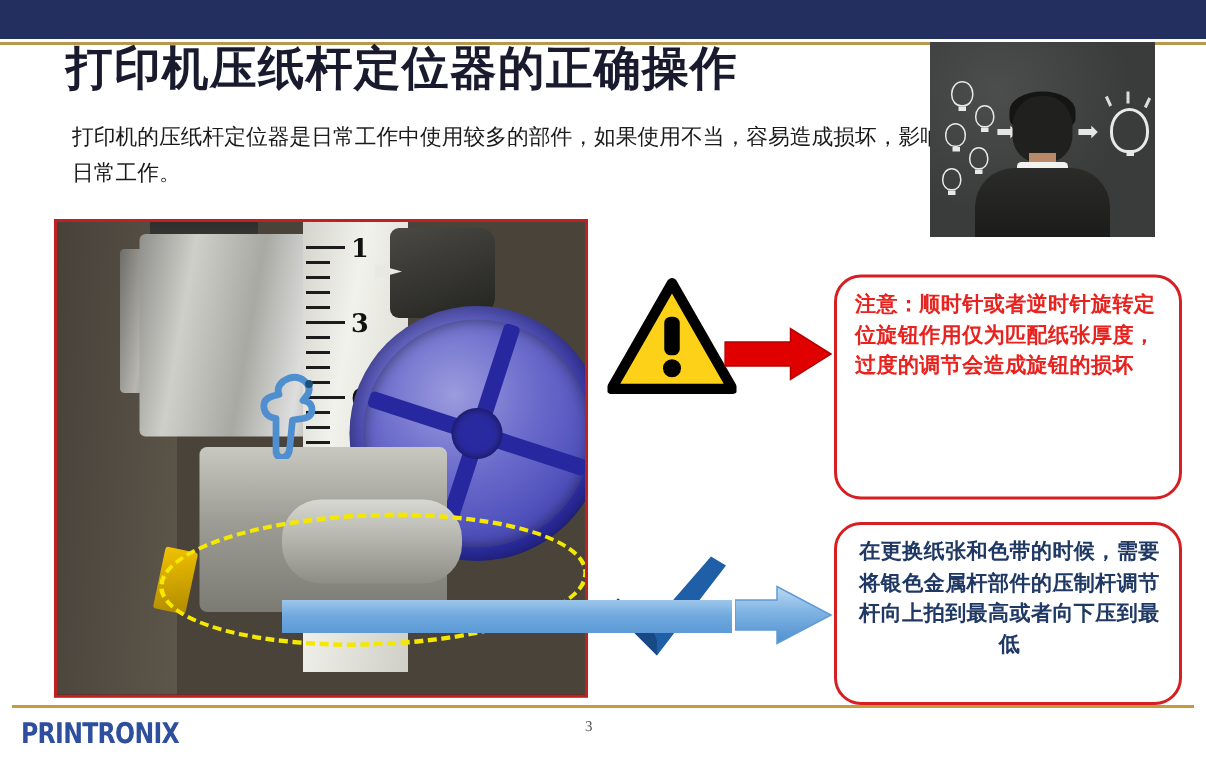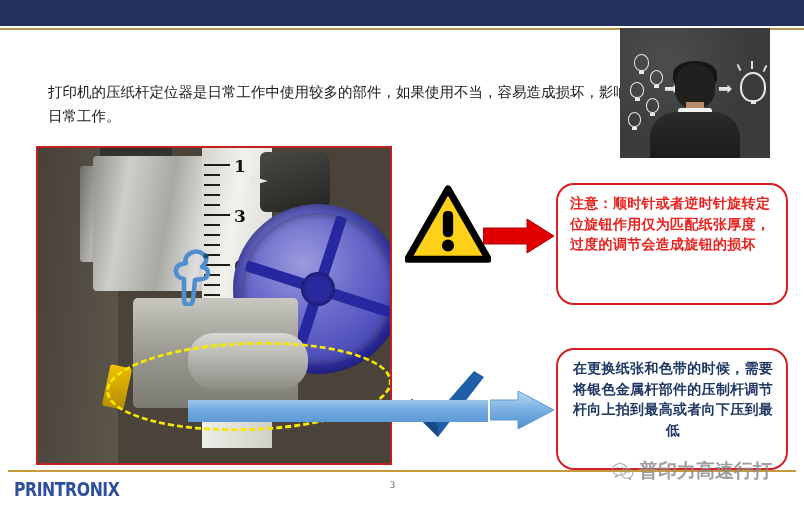--- a/index.html
+++ b/index.html
@@ -98,21 +98,21 @@
   .check-icon{position:absolute;left:400px;top:365px;width:90px;height:80px;}
 
   .red-arrow{position:absolute;left:483px;top:218px;width:72px;height:36px;}
   .blue-arrow-tail{position:absolute;left:188px;top:400px;width:300px;height:22px;
         background:linear-gradient(180deg,#9ec6ea 0%,#6ea8dd 50%,#5d9ad6 100%);}
   .blue-arrow2{position:absolute;left:490px;top:390px;width:66px;height:40px;}
 
   
   .callout{position:absolute;border:2px solid #d61f22;border-radius:18px;background:#fff;
         padding:8px 10px 8px 12px;box-sizing:border-box;}
-  .callout-red{left:556px;top:183px;width:232px;height:122px;}
+  .callout-red{left:556px;top:183px;width:232px;height:150px;}
   .callout-blue{left:556px;top:348px;width:232px;height:122px;}
   .callout p{margin:0;font-family:"DejaVu Serif","Liberation Serif",serif;
         font-size:14px;line-height:20.5px;font-weight:700;letter-spacing:.3px;}
   .callout-red p{color:#e8231f;}
   .callout-blue p{color:#1f3864;text-align:center;}
 
   
   .footline{position:absolute;left:8px;top:470px;width:788px;height:1.5px;background:#c59b3c;}
   .logo{position:absolute;left:14px;top:478px;
         font-family:"DejaVu Sans Condensed","Liberation Sans",sans-serif;
@@ -128,20 +128,21 @@
   .wm-icon{width:22px;height:18px;flex:0 0 auto;}
 </style>
 </head>
 <body>
 
 <div class="slide">
 
   <div class="topbar"></div>
   <div class="topline"></div>
 
+  <div class="title">打印机压纸杆定位器的正确操作</div>
 
   <div class="body-text">打印机的压纸杆定位器是日常工作中使用较多的部件，如果使用不当，容易造成损坏，影响日常工作。</div>
 
   <div class="tr-photo">
     <div class="board"></div>
     <div class="bulb" style="left:14px;top:26px;width:13px;height:15px;"></div>
     <div class="bulb" style="left:30px;top:42px;width:11px;height:13px;"></div>
     <div class="bulb" style="left:10px;top:54px;width:12px;height:14px;"></div>
     <div class="bulb" style="left:26px;top:70px;width:11px;height:13px;"></div>
     <div class="bulb" style="left:8px;top:84px;width:11px;height:13px;"></div>
@@ -245,27 +246,14 @@
   </div>
 
   <div class="callout callout-blue">
     <p>在更换纸张和色带的时候，需要将银色金属杆部件的压制杆调节杆向上拍到最高或者向下压到最低</p>
   </div>
 
   <div class="footline"></div>
   <div class="logo">PRINTRONIX</div>
   <div class="pagenum">3</div>
 
-  <div class="watermark">
-    <svg class="wm-icon" viewBox="0 0 28 22">
-      <ellipse cx="10" cy="9" rx="9" ry="7.5" fill="none" stroke="#9a9a9a" stroke-width="1.3"></ellipse>
-      <path d="M6 15 L4 19 L8.5 16.4" fill="none" stroke="#9a9a9a" stroke-width="1.3"></path>
-      <circle cx="7" cy="7" r="1.1" fill="#8f8f8f"></circle>
-      <circle cx="13" cy="7" r="1.1" fill="#8f8f8f"></circle>
-      <ellipse cx="19" cy="14" rx="7.5" ry="6.2" fill="none" stroke="#9a9a9a" stroke-width="1.3"></ellipse>
-      <path d="M22 19.3 L24 22 L20.5 20.4" fill="none" stroke="#9a9a9a" stroke-width="1.3"></path>
-      <circle cx="16.6" cy="12.6" r="0.95" fill="#8f8f8f"></circle>
-      <circle cx="21.4" cy="12.6" r="0.95" fill="#8f8f8f"></circle>
-    </svg>
-    <span>普印力高速行打</span>
-  </div>
 
 </div>
 
 </body></html>

